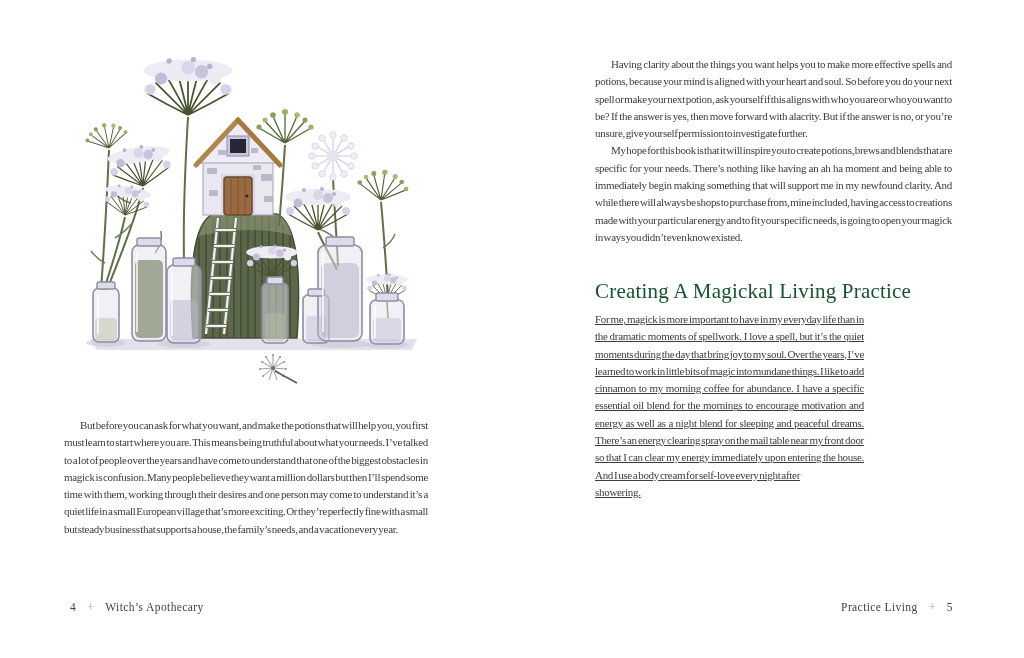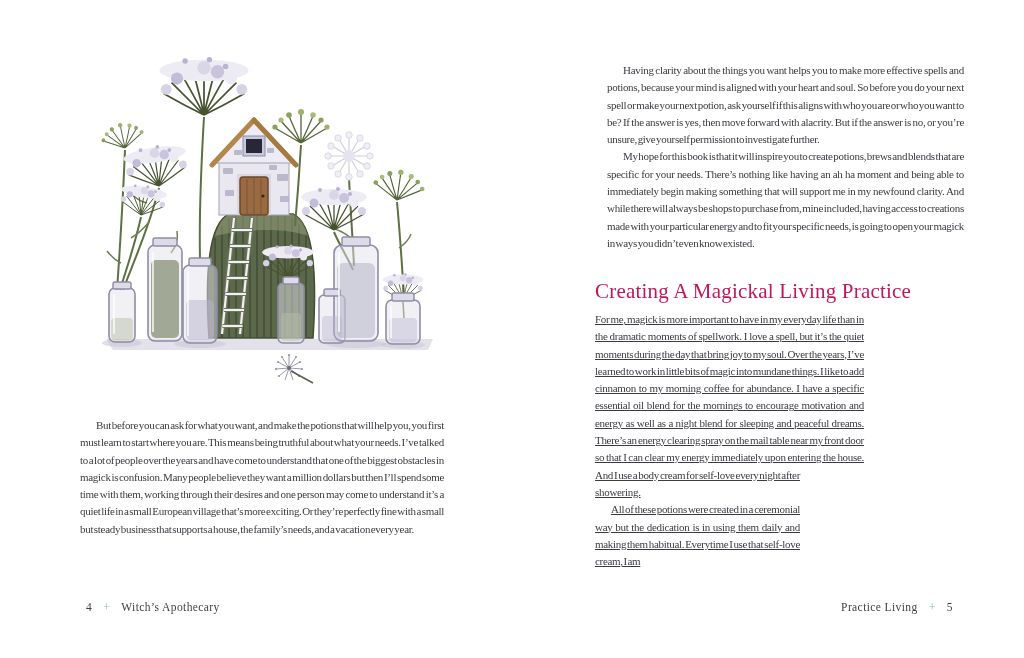--- a/index.html
+++ b/index.html
@@ -1,32 +1,32 @@
 <!DOCTYPE html>
 <html><head>
 <meta charset="utf-8">
 <style>
   html,body{margin:0;padding:0;}
   body{width:1024px;height:658px;background:#ffffff;font-family:"Liberation Serif","DejaVu Serif",serif;}
   .stage{position:relative;width:1024px;height:658px;background:#ffffff;overflow:hidden;}
   .page{position:absolute;top:0;height:658px;width:512px;}
-  #page-left{left:16px;}
+  #page-left{left:0;}
   #page-right{left:512px;}
 
   .body-text{color:#3b3b42;font-size:11px;line-height:17.3px;letter-spacing:-0.3px;word-spacing:-1.8px;
              text-align:justify;}
   .para{margin:0;}
   .ind{text-indent:16px;}
 
   .left-text{position:absolute;left:64px;top:417px;width:364px;}
-  .right-text{position:absolute;left:83px;top:62px;width:357px;margin-left:12px;}
+  .right-text{position:absolute;left:83px;top:56px;width:357px;}
   .right-lower{position:absolute;left:83px;top:311px;width:357px;text-decoration:underline;}
 
   .heading{position:absolute;left:83px;top:279px;width:380px;margin:0;
-           font-size:21px;line-height:25px;font-weight:400;color:#be185d;letter-spacing:0.2px;}
+           font-size:21px;line-height:25px;font-weight:400;color:#14532d;letter-spacing:0.2px;}
 
   .float-a{float:right;width:88px;height:157px;}
   .float-b{float:right;clear:right;width:152px;height:140px;}
 
   .footer{position:absolute;top:600px;display:flex;align-items:baseline;
           font-size:11.5px;color:#3f3f47;letter-spacing:0.4px;}
   .footer .sep{color:#8cbd9c;font-size:12px;margin:0 11px;}
   #footer-left{left:70px;}
   #footer-right{right:71px;}
 
@@ -234,21 +234,20 @@
     </div>
 
     <h2 class="heading">Creating A Magickal Living Practice</h2>
 
     <div class="right-lower body-text">
       <div class="para">
         <span class="float-a"></span>
         <span class="float-b"></span>
         <span>For me, magick is more important to have in my everyday life than in the dramatic moments of spellwork. I love a spell, but it’s the quiet moments during the day that bring joy to my soul. Over the years, I’ve learned to work in little bits of magic into mundane things. I like to add cinnamon to my morning coffee for abundance. I have a specific essential oil blend for the mornings to encourage motivation and energy as well as a night blend for sleeping and peaceful dreams. There’s an energy clearing spray on the mail table near my front door so that I can clear my energy immediately upon entering the house. And I use a body cream for self-love every night after showering.</span>
       </div>
-      <div class="para ind">All of these potions were created in a ceremonial way but the dedication is in using them daily and making them habitual. Everytime I use that self-love cream, I am</div>
     </div>
 
     <div class="footer" id="footer-right">
       <span>Practice Living</span>
       <span class="sep">+</span>
       <span>5</span>
     </div>
   </div>
 </div>
 

